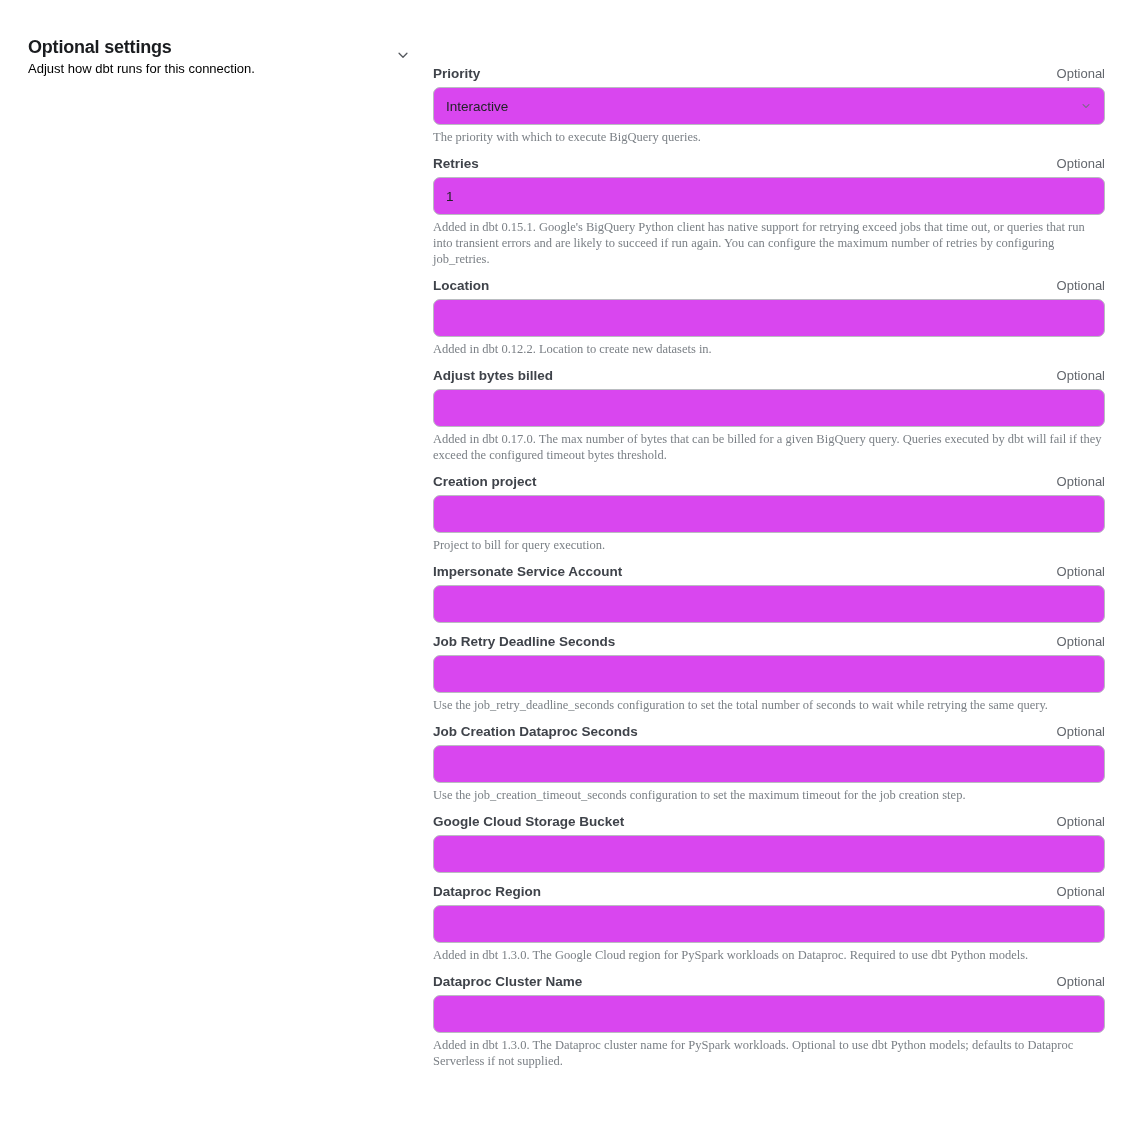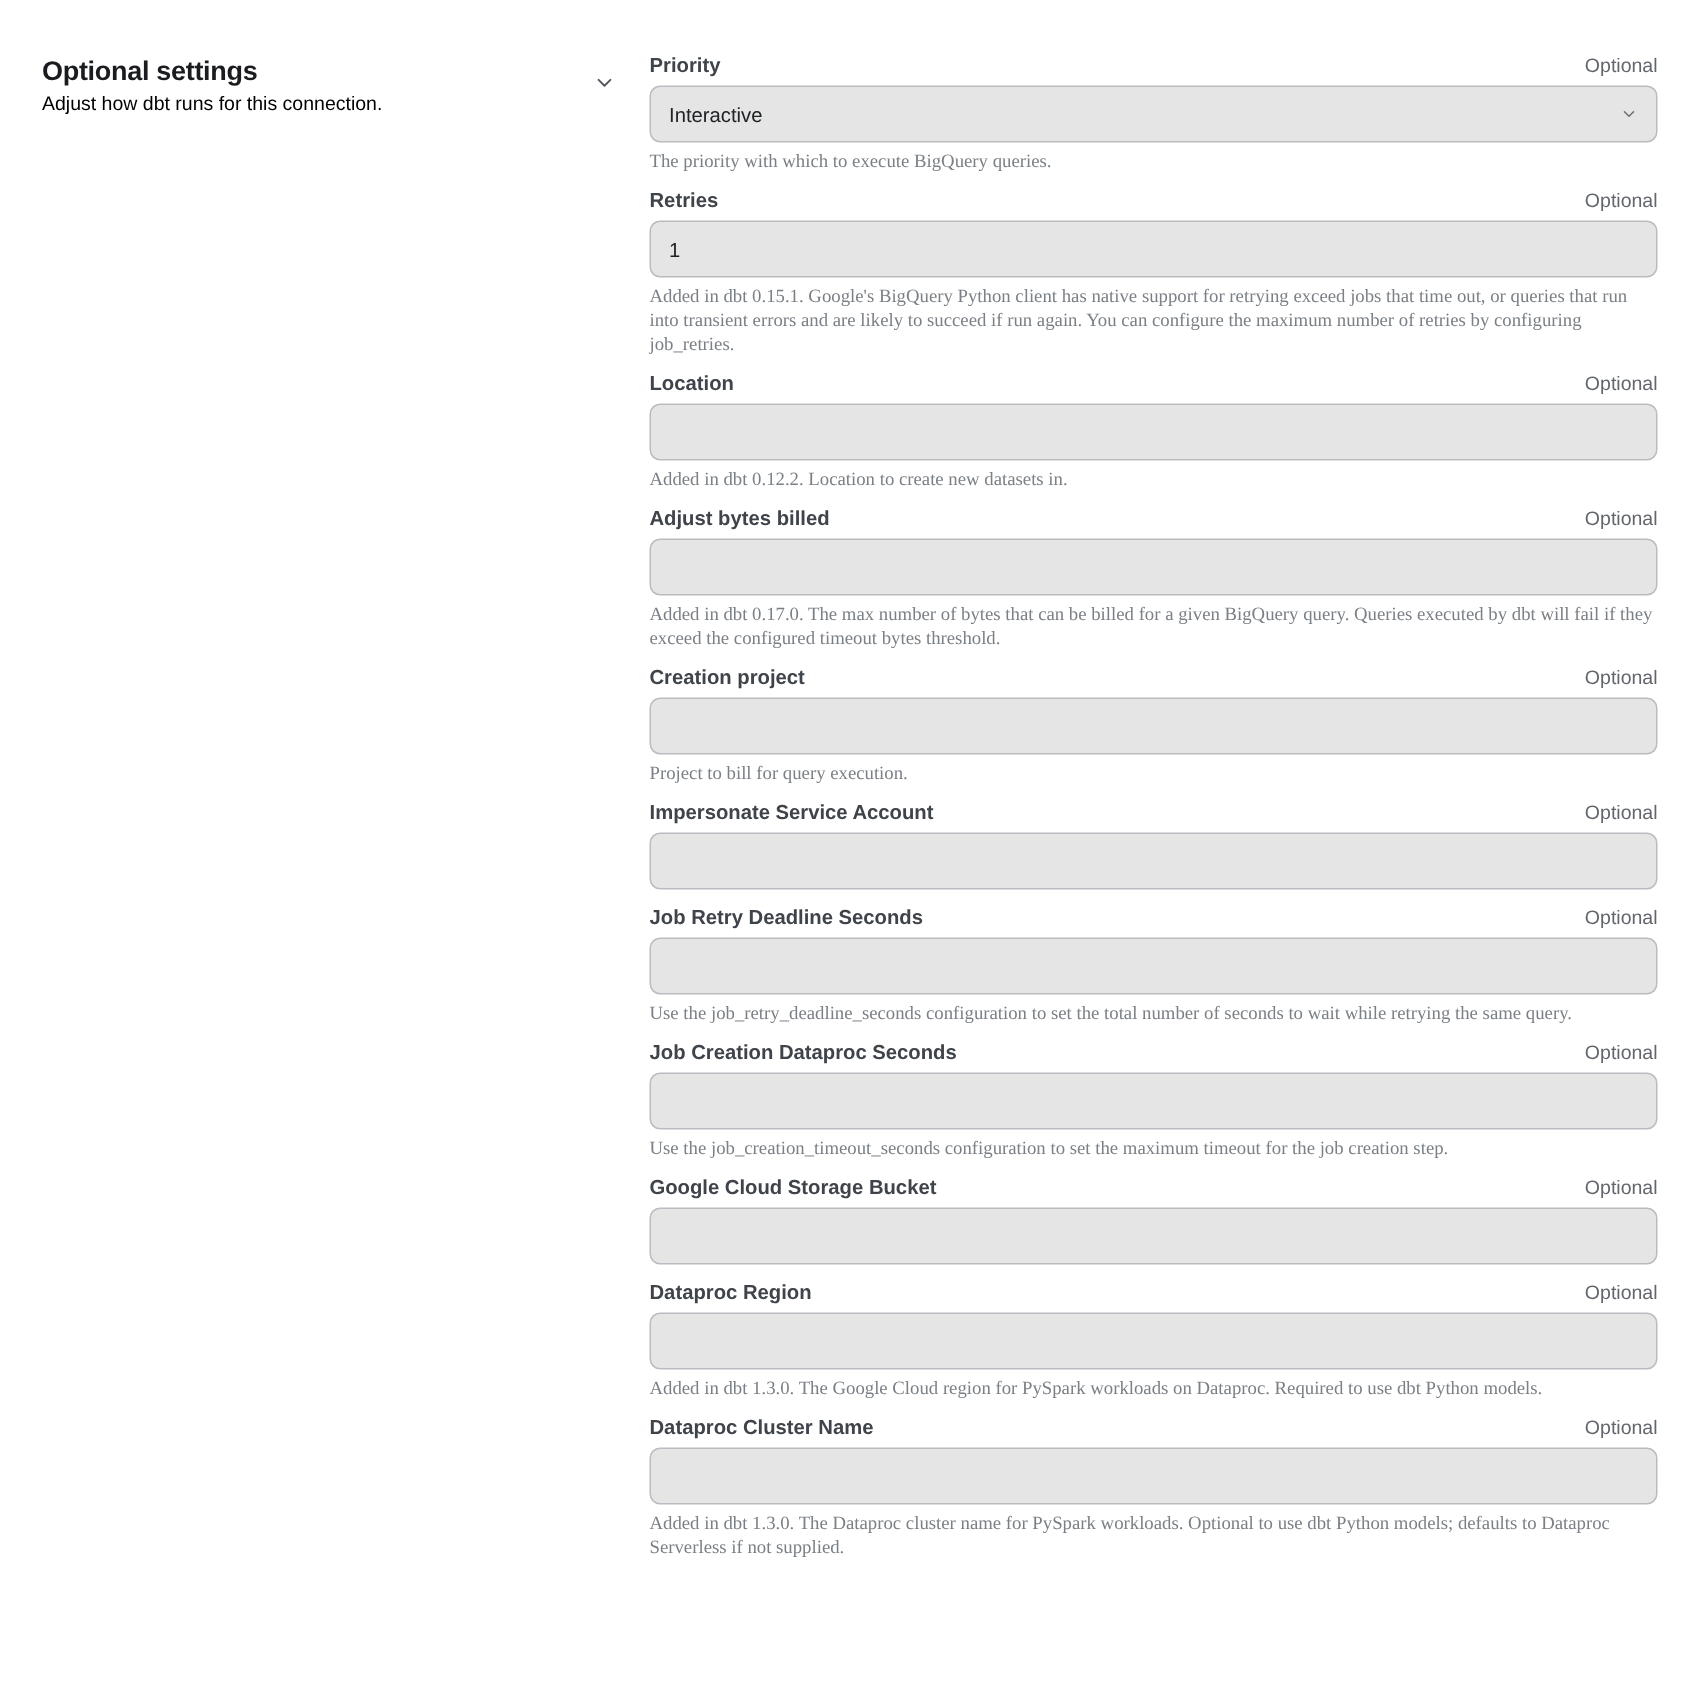--- a/index.html
+++ b/index.html
@@ -40,20 +40,21 @@
   .collapse-chev {
     margin-top: 12px;
     flex: none;
     cursor: pointer;
     display: inline-flex;
   }
   .form-col {
     flex: none;
     width: 672px;
     margin-left: auto;
+    margin-top: 30px;
   }
   .field { margin-bottom: 11px; }
   .field .row {
     display: flex;
     justify-content: space-between;
     align-items: baseline;
     height: 16px;
     margin-bottom: 5px;
   }
   .lbl {
@@ -67,21 +68,21 @@
     line-height: 16px;
     font-weight: 400;
     color: #63676d;
   }
   .ctrl {
     display: block;
     width: 100%;
     height: 38px;
     border: 1px solid #b9bcc0;
     border-radius: 7px;
-    background: #e5e5e5;
+    background: #d946ef;
     padding: 0 12px;
     font-size: 13.5px;
     color: #202326;
     font-family: inherit;
     outline: none;
   }
   .select {
     display: flex;
     align-items: center;
     justify-content: space-between;

